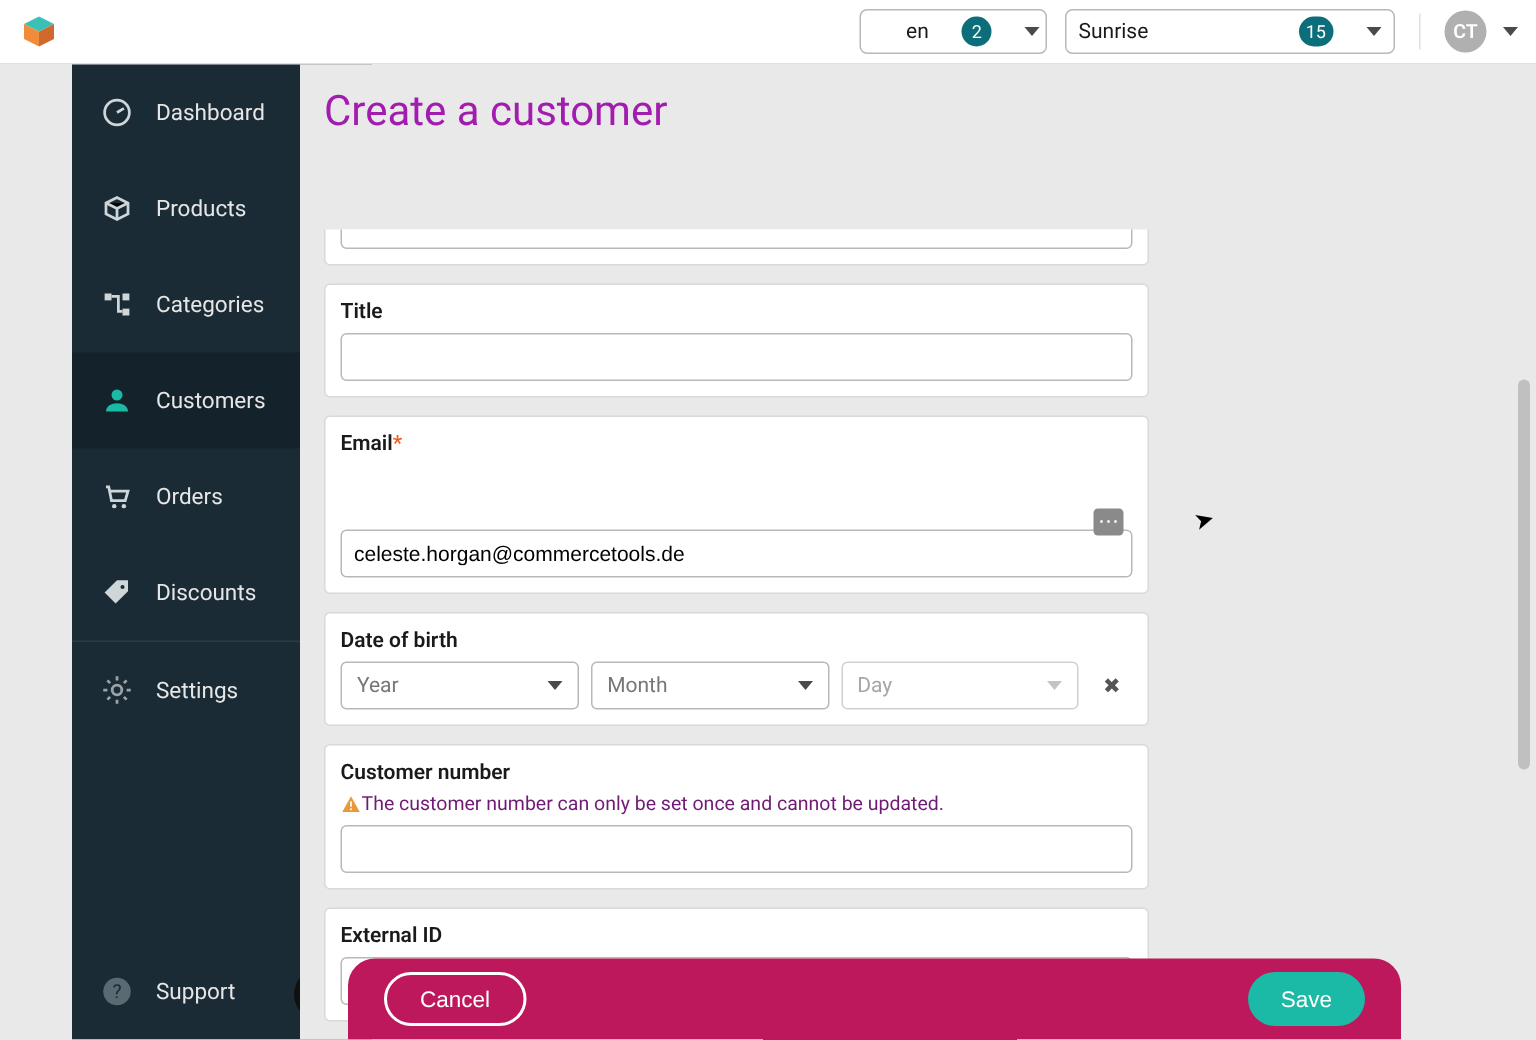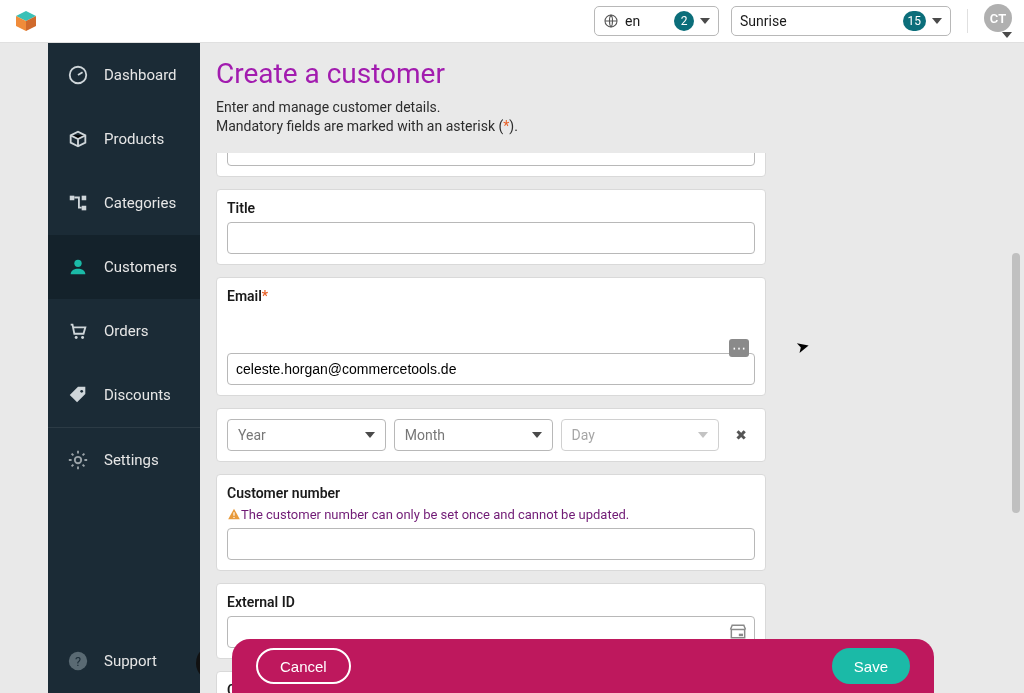--- a/index.html
+++ b/index.html
@@ -30,21 +30,21 @@
   }
   .topbar-spacer { flex: 1; }
   .pill {
     height: 30px;
     border: 1px solid #b8b8b8;
     border-radius: 5px;
     background: #fff;
     display: flex;
     align-items: center;
     padding: 0 8px;
-    gap: 6px;
+    gap: 22px;
     font-size: 14px;
     cursor: pointer;
   }
   .pill.lang { width: 125px; }
   .pill.project { width: 220px; }
   .badge {
     background: #0b6e7a;
     color: #fff;
     border-radius: 10px;
     min-width: 20px;
@@ -280,21 +280,21 @@
     <span>en</span>
     <span class="badge">2</span>
     <span class="caret-down"></span>
   </div>
   <div class="pill project">
     <span>Sunrise</span>
     <span class="badge">15</span>
     <span class="caret-down"></span>
   </div>
   <div class="divider-v"></div>
-  <div style="display:flex;align-items:flex-end;gap:0;cursor:pointer;flex-direction:column;">
+  <div style="display:flex;align-items:center;gap:11px;cursor:pointer;">
     <div class="avatar">CT</div>
     <span class="caret-down"></span>
   </div>
 </div>
 
 <div class="sidebar">
   <div class="nav-item">
     <span class="nav-icon">
       <svg width="22" height="22" viewBox="0 0 24 24">
           <circle cx="12" cy="12" r="9" fill="none" stroke="#cfd6da" stroke-width="2"></circle>
@@ -374,24 +374,20 @@
   <div class="back-fab">
     <svg width="20" height="20" viewBox="0 0 24 24">
         <path d="M14 6l-6 6 6 6M8 12h11" stroke="#fff" stroke-width="2" fill="none" stroke-linecap="round"></path>
       </svg>
   </div>
 </div>
 
 <div class="main">
   <div class="page-header">
     <div class="page-title">Create a customer</div>
-    <div class="page-desc">
-      <span>Enter and manage customer details.</span><br>
-      <span>Mandatory fields are marked with an asterisk (</span><span class="mand-star">*</span><span>).</span>
-    </div>
   </div>
 
   <div class="form-scroll">
     <div class="form-wrap">
 
       <div class="card partial-top">
         <input class="input-text" style="">
       </div>
 
       <div class="card">
@@ -403,20 +399,21 @@
         <div class="card-label">
           <span>Email</span><span class="mand-star">*</span>
         </div>
         <div class="input-wrap">
           <input class="input-text" style="padding-right: 32px; margin-top: 43px;" value="celeste.horgan@commercetools.de">
           <span class="input-icon"></span>
         </div>
       </div>
 
       <div class="card">
+        <div class="card-label">Date of birth</div>
         <div class="dob-row">
           <div class="select year">
             <span>Year</span>
             <span class="caret-down"></span>
           </div>
           <div class="select month">
             <span>Month</span>
             <span class="caret-down"></span>
           </div>
           <div class="select day">

